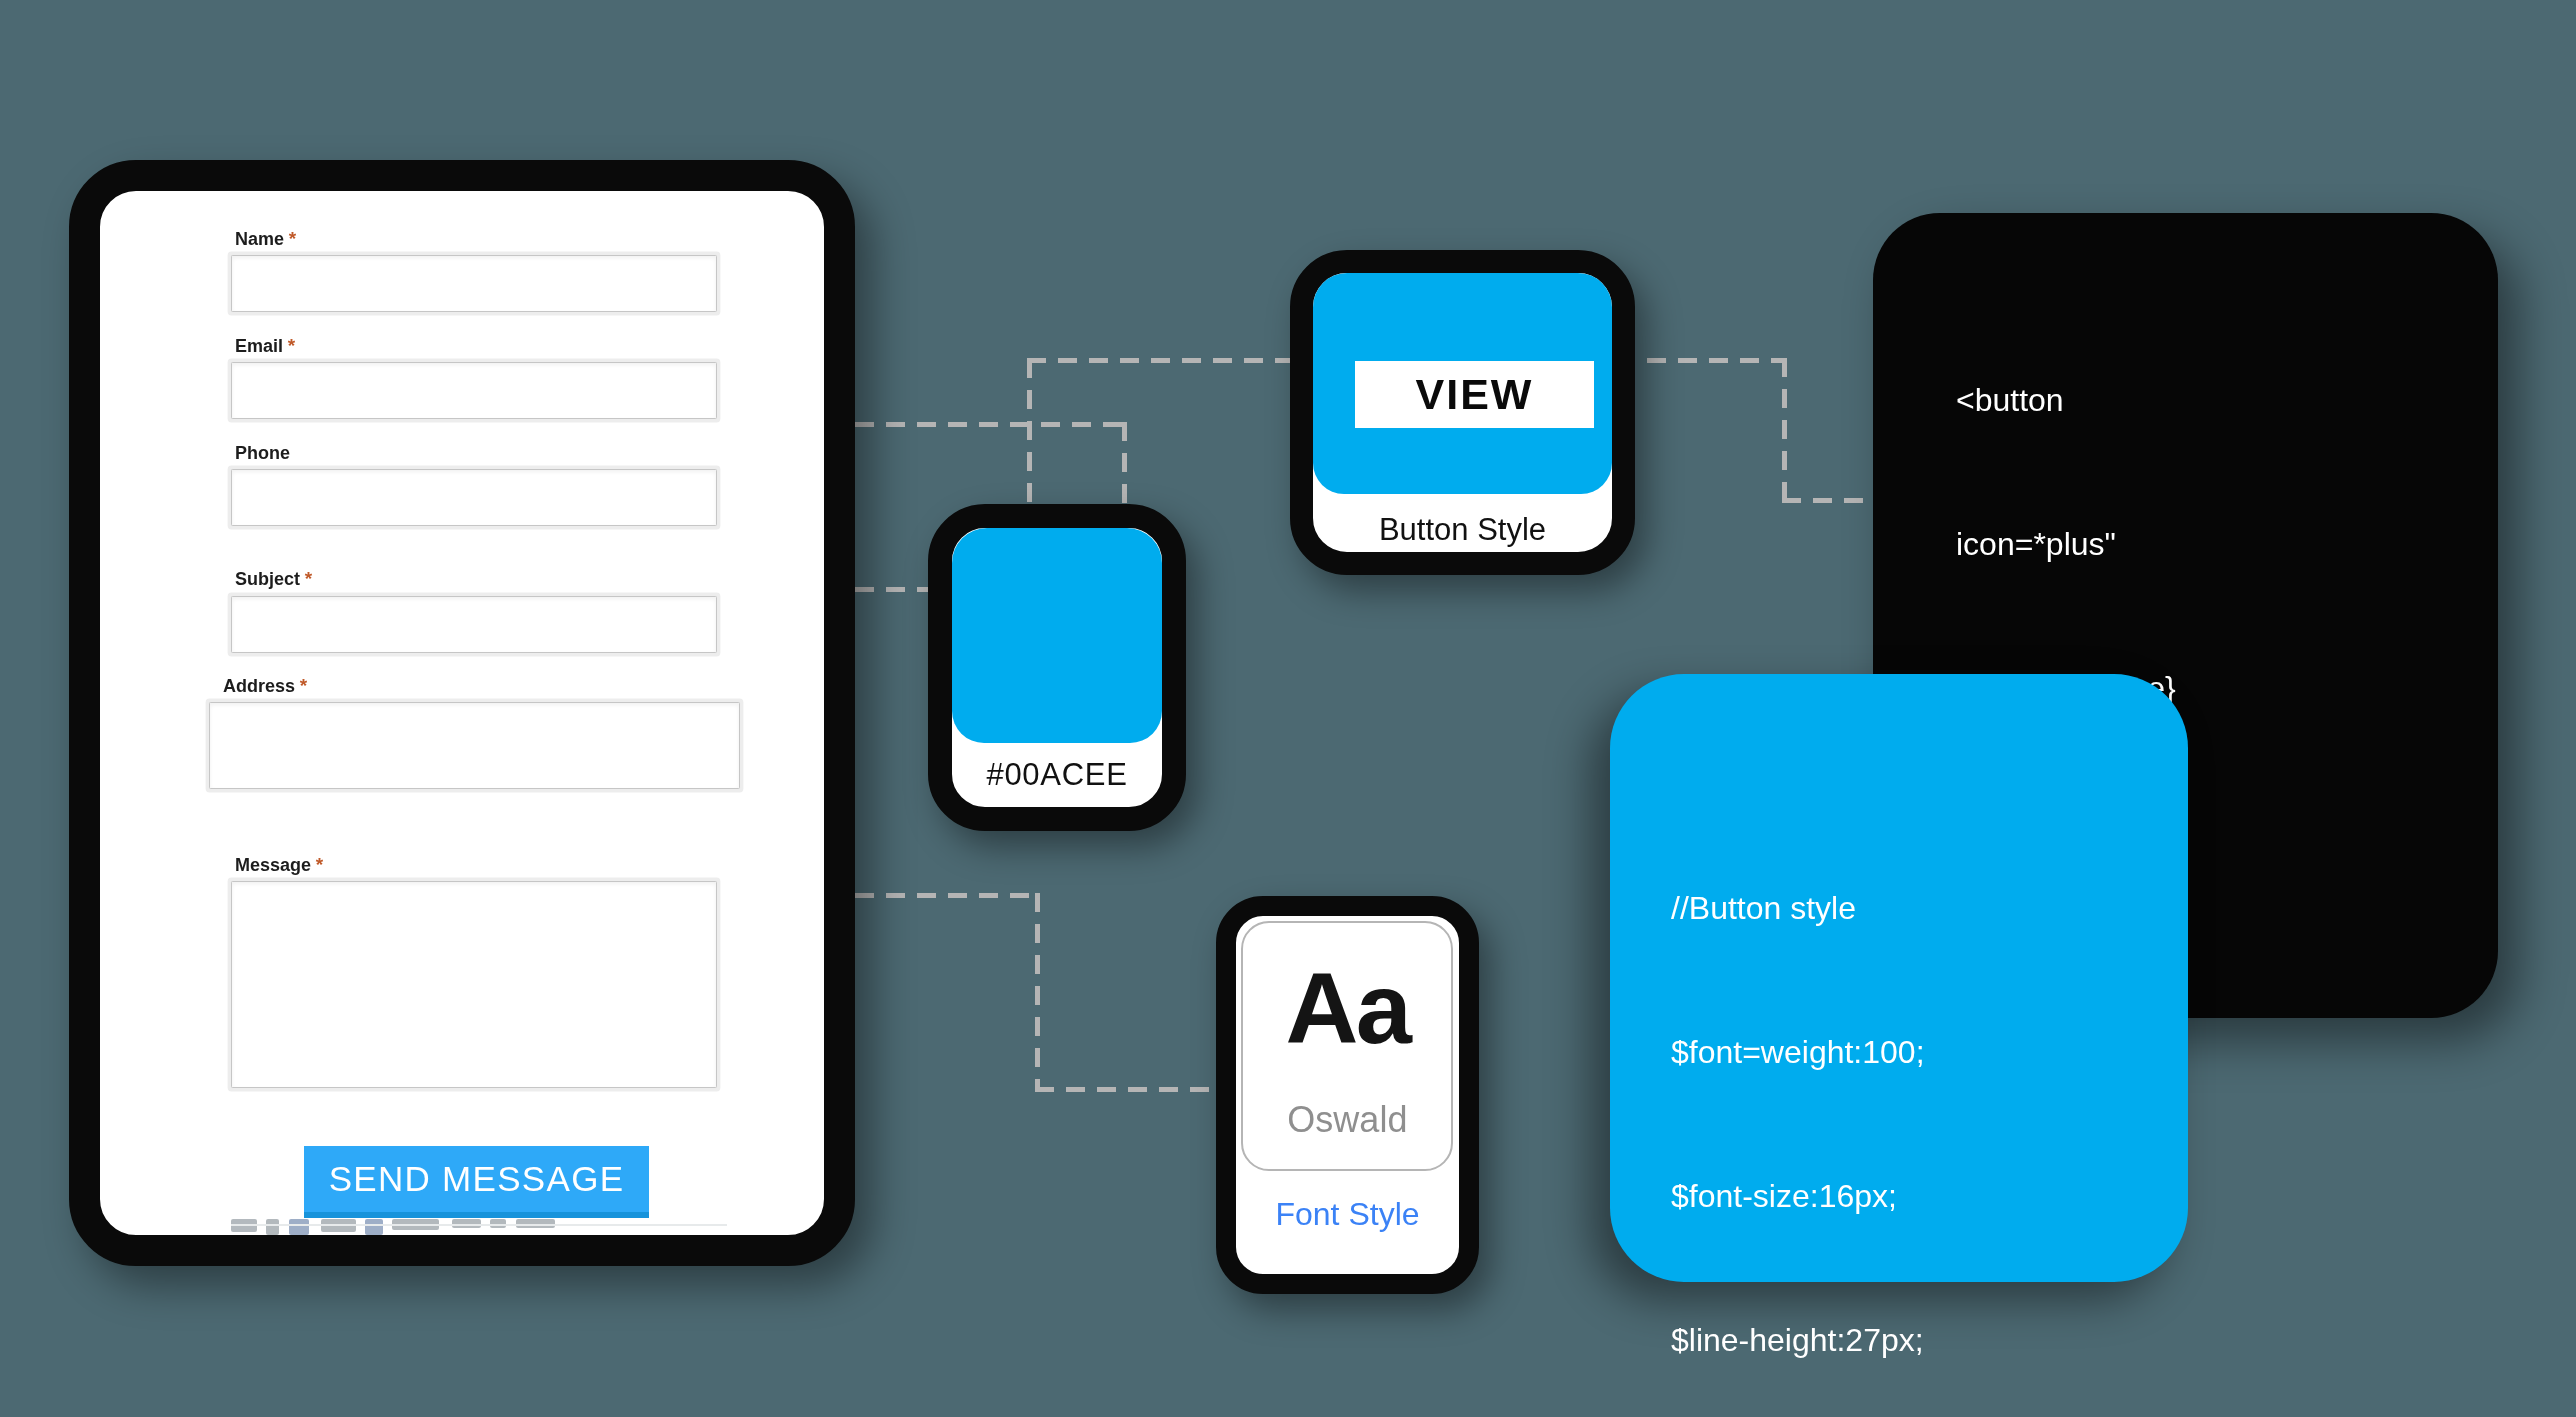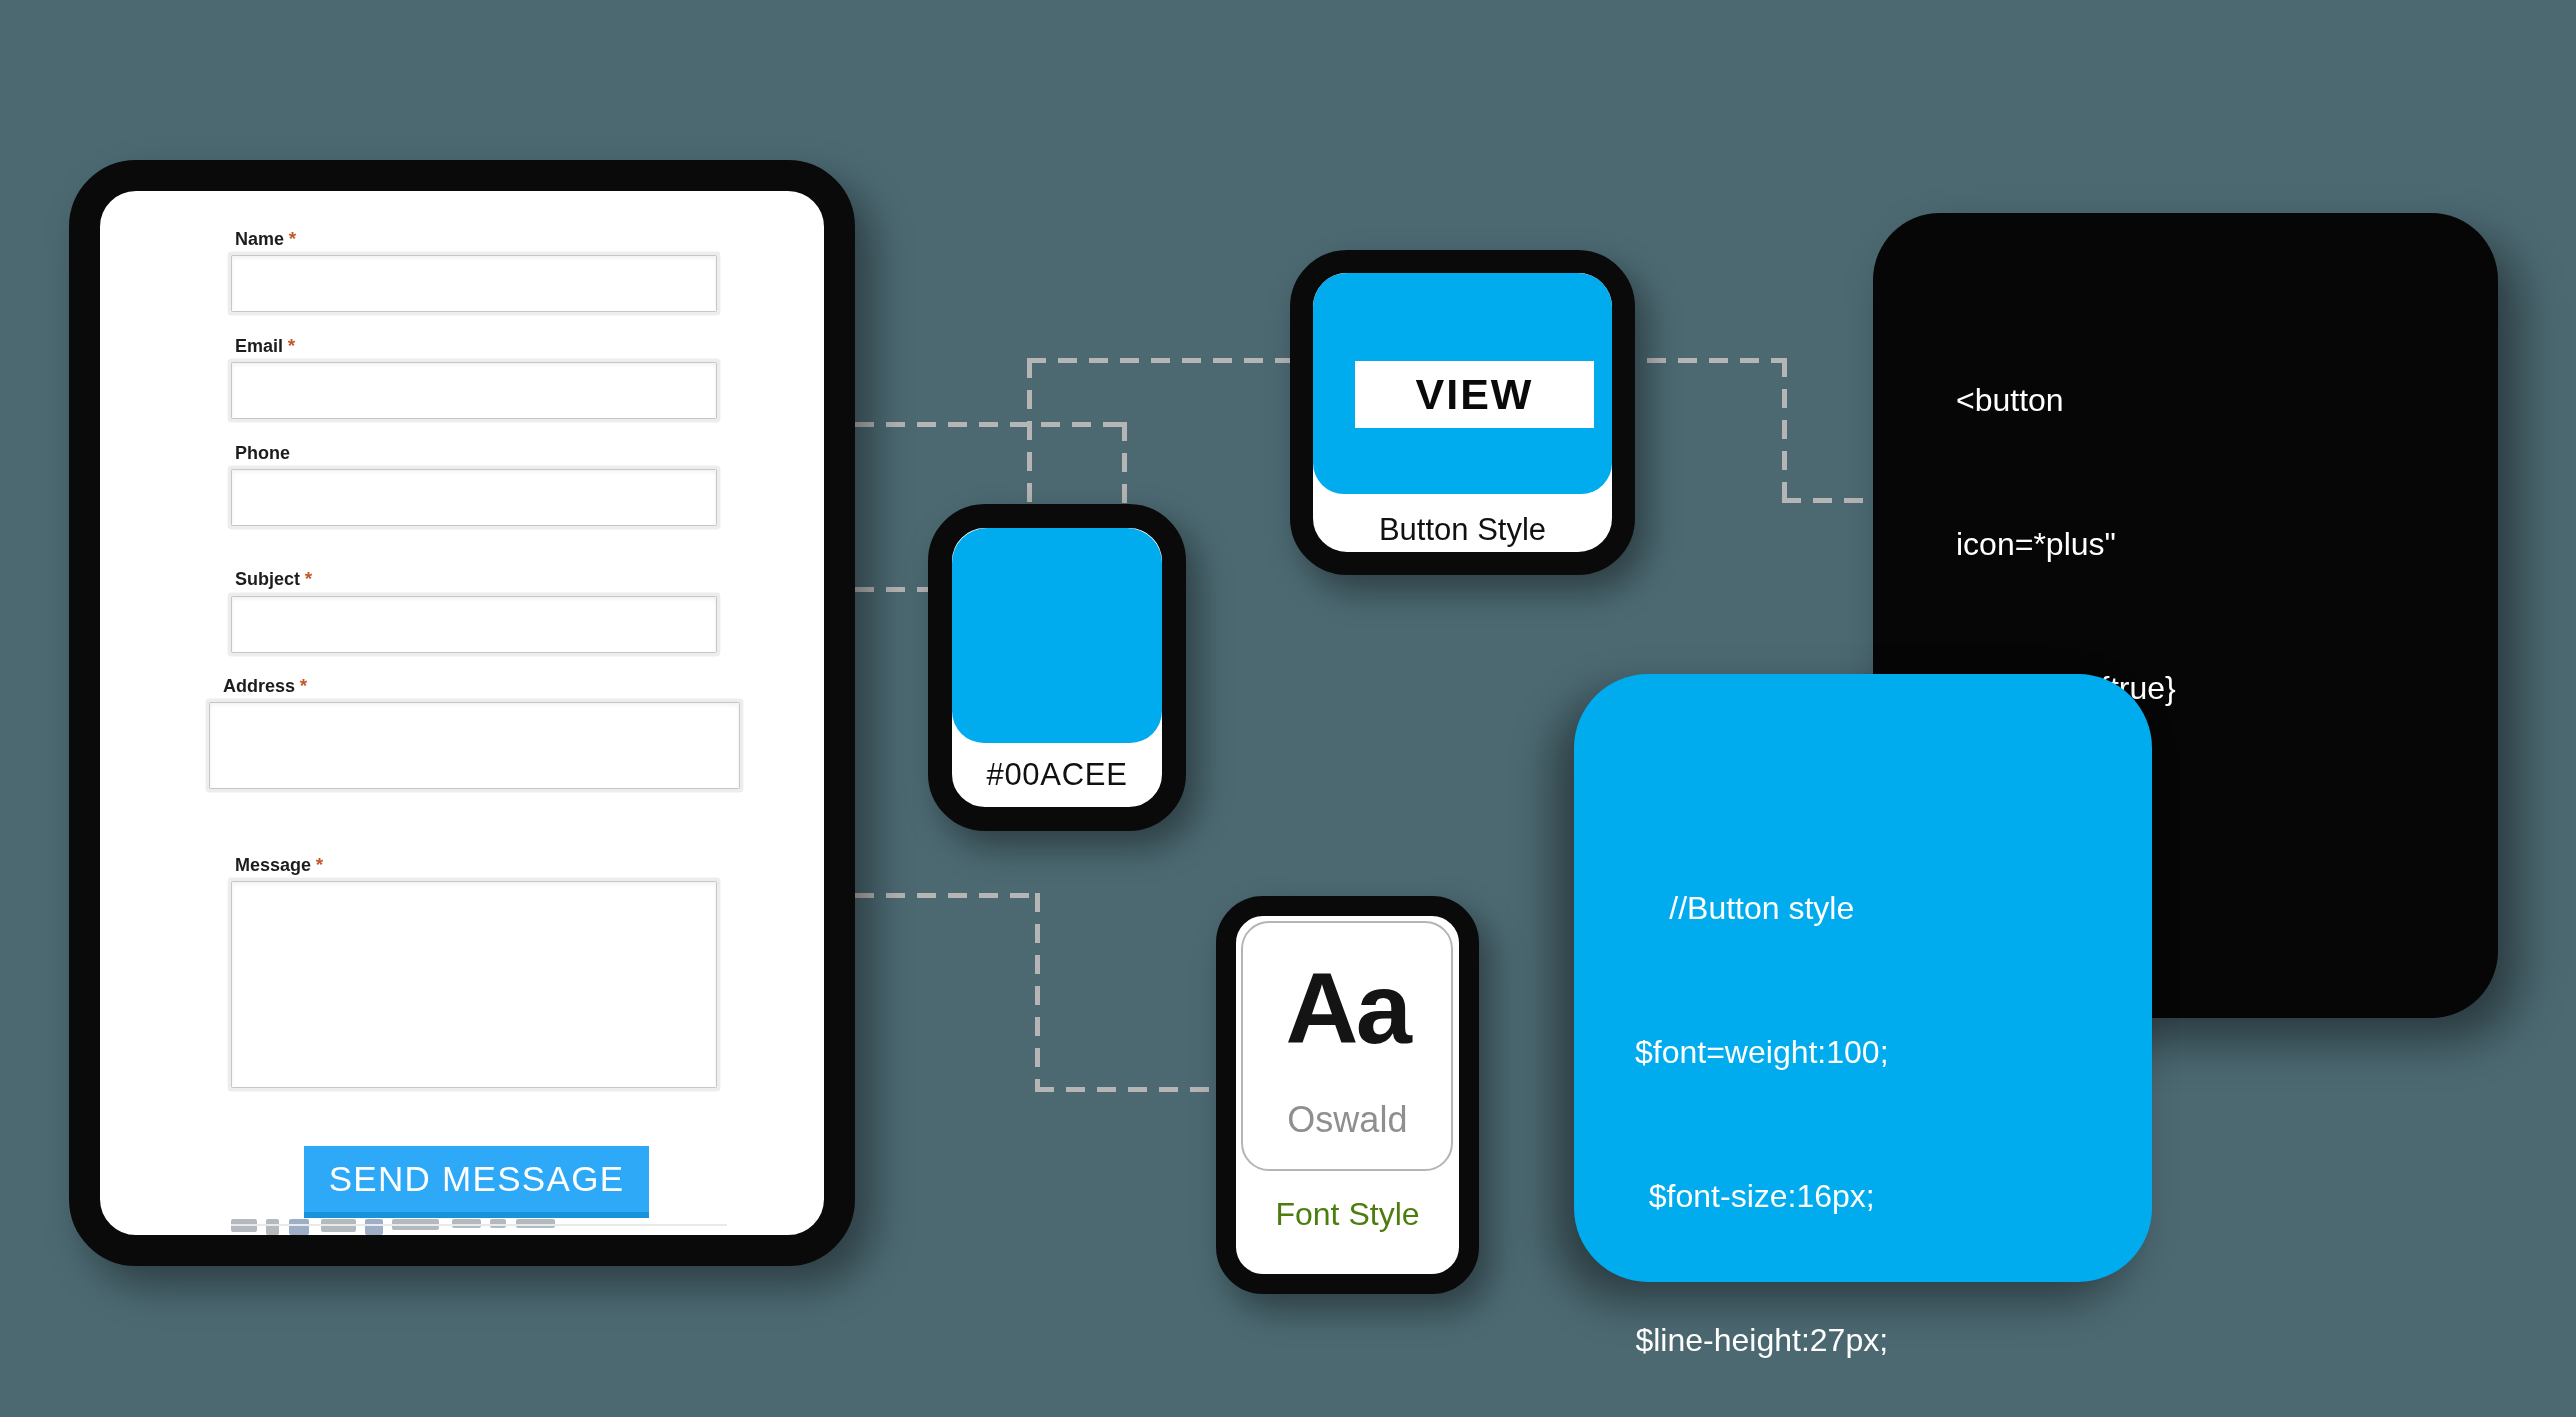--- a/index.html
+++ b/index.html
@@ -55,27 +55,27 @@
                 align-items:center;justify-content:center;font-size:31px;color:#111;}
 
   
   .font-card{left:1216px;top:896px;width:263px;height:398px;border-width:20px;border-radius:47px;
              box-shadow:12px 16px 34px rgba(0,0,0,.40);}
   .font-inner{position:absolute;left:5.4px;top:5.4px;width:212px;height:250px;border:2px solid #b5b5b5;
               box-sizing:border-box;border-radius:28px;}
   .font-sample{position:absolute;left:0;top:35px;width:208px;text-align:center;
                font-size:101px;line-height:101px;font-weight:bold;color:#141414;letter-spacing:-2.7px;}
   .font-name{position:absolute;left:0;top:176px;width:208px;text-align:center;font-size:36px;color:#8f8f8f;}
-  .font-caption{position:absolute;left:0;top:280px;width:223px;text-align:center;font-size:32px;color:#4d7c0f;}
+  .font-caption{position:absolute;left:0;top:280px;width:223px;text-align:center;font-size:32px;color:#3b82f6;}
 
   
   .code-dark{position:absolute;left:1873px;top:213px;width:625px;height:805px;background:#060606;
              border-radius:67px;z-index:3;box-shadow:20px 23px 47px rgba(0,0,0,.45);}
-  .code-blue{position:absolute;left:1574px;top:674px;width:578px;height:608px;background:#00ACEE;
-             border-radius:74px;z-index:4;box-shadow:-20px 19px 44px rgba(0,0,0,.42);text-align:center;}
+  .code-blue{position:absolute;left:1610px;top:674px;width:578px;height:608px;background:#00ACEE;
+             border-radius:74px;z-index:4;box-shadow:-20px 19px 44px rgba(0,0,0,.42);}
   .code-lines{position:absolute;color:#fff;font-size:32px;line-height:48px;white-space:pre;}
   .code-dark .code-lines{left:83px;top:67px;}
   .code-blue .code-lines{left:61px;top:114px;line-height:48px;}
 </style>
 </head>
 <body>
 
 <div class="canvas">
 
   <div class="dash-h" style="left:855px;top:587px;width:81px;"></div>

